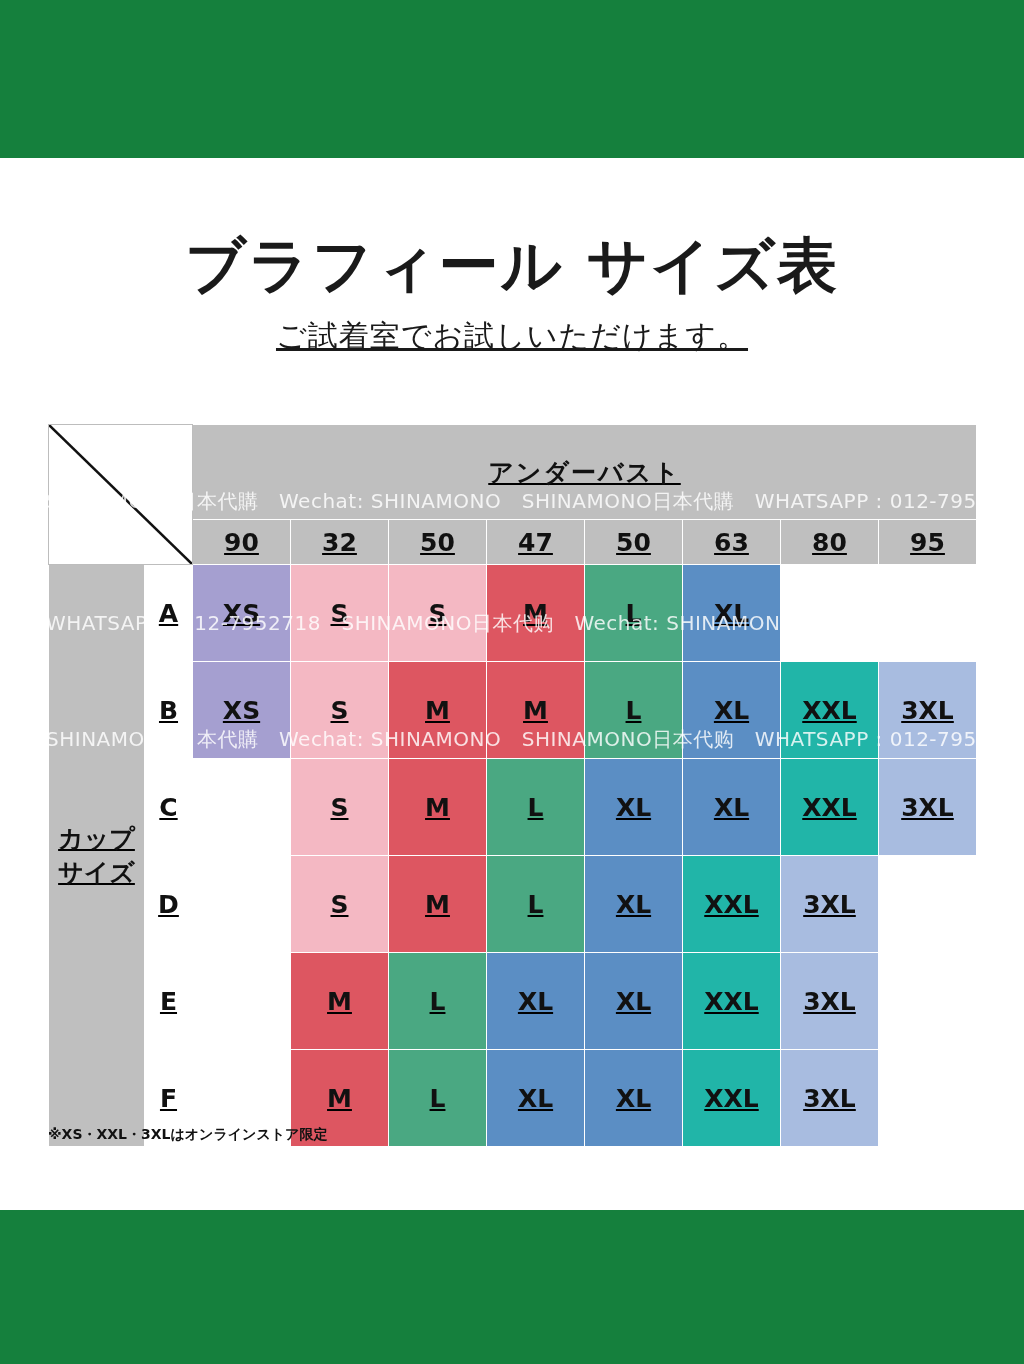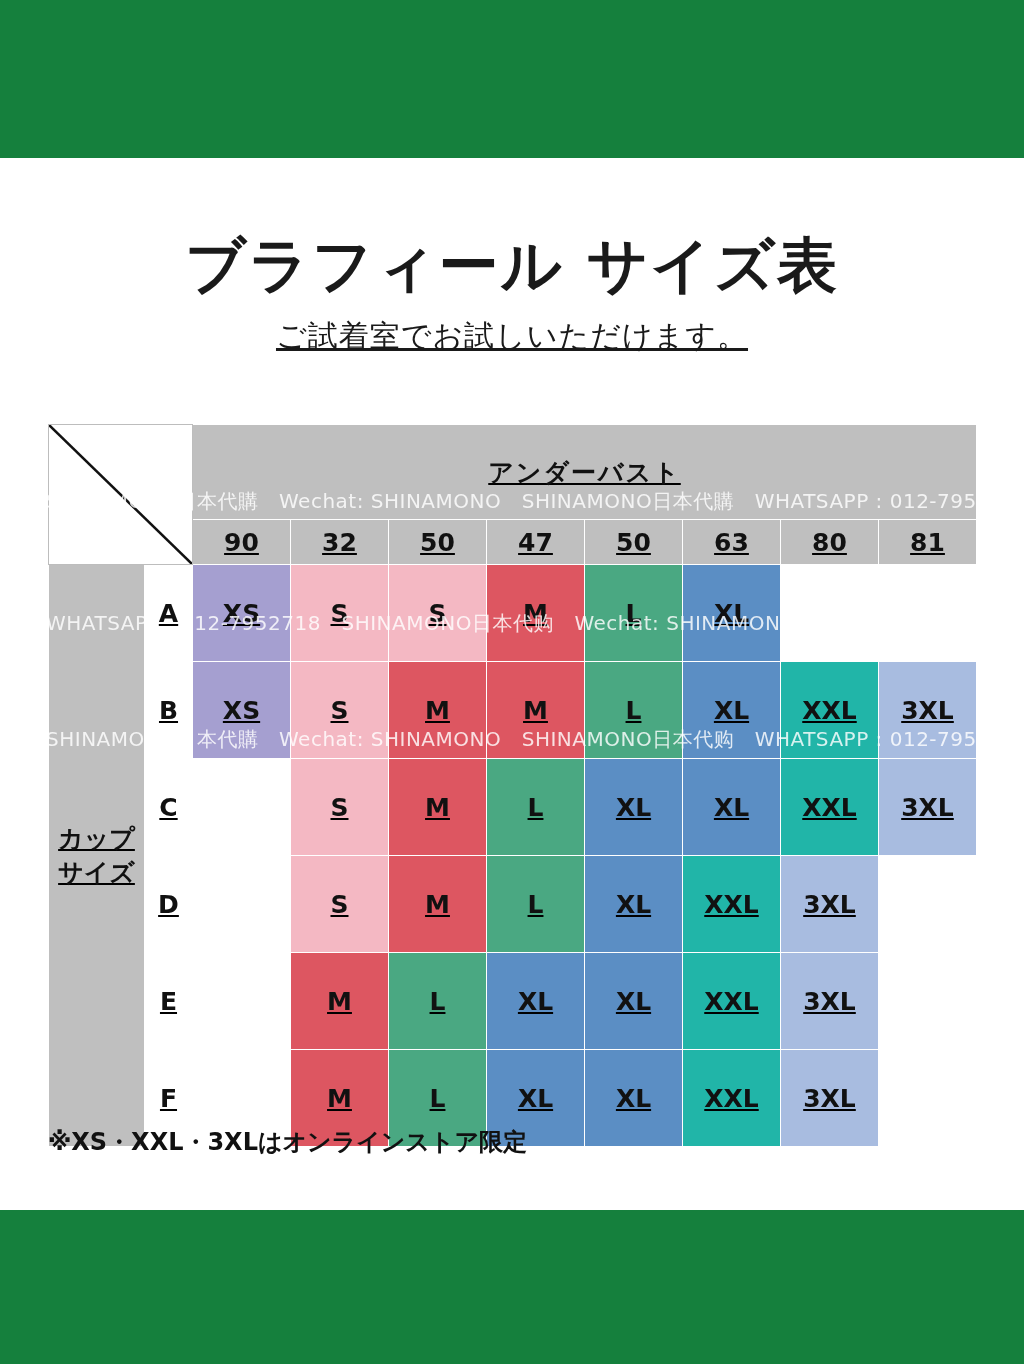--- a/index.html
+++ b/index.html
@@ -120,21 +120,21 @@
   .c-pink { background: #f4b8c3; }
   .c-red { background: #dd5661; }
   .c-green { background: #4aa882; }
   .c-blue { background: #5b8ec4; }
   .c-teal { background: #21b5a8; }
   .c-lilac { background: #a8bce0; }
   .note {
     position: absolute;
     left: 48px;
     top: 968px;
-    font-size: 24px;
+    font-size: 14px;
     font-weight: bold;
     color: #111111;
     letter-spacing: 0px;
     font-family: "DejaVu Sans", sans-serif;
   }
   .wm {
     position: absolute;
     color: rgba(255,255,255,0.82);
     font-size: 20px;
     letter-spacing: 0.5px;
@@ -180,21 +180,21 @@
             <td class="header-main" colspan="8">アンダーバスト</td>
           </tr>
           <tr>
             <td class="num-head">90</td>
             <td class="num-head">32</td>
             <td class="num-head">50</td>
             <td class="num-head">47</td>
             <td class="num-head">50</td>
             <td class="num-head">63</td>
             <td class="num-head">80</td>
-            <td class="num-head">81</td>
+            <td class="num-head">95</td>
           </tr>
 
           <tr>
             <td class="cup-label" rowspan="6">
               <div>カップ</div>
               <div>サイズ</div>
             </td>
             <td class="cup-letter">A</td>
             <td class="cell c-purple">XS</td>
             <td class="cell c-pink">S</td>

